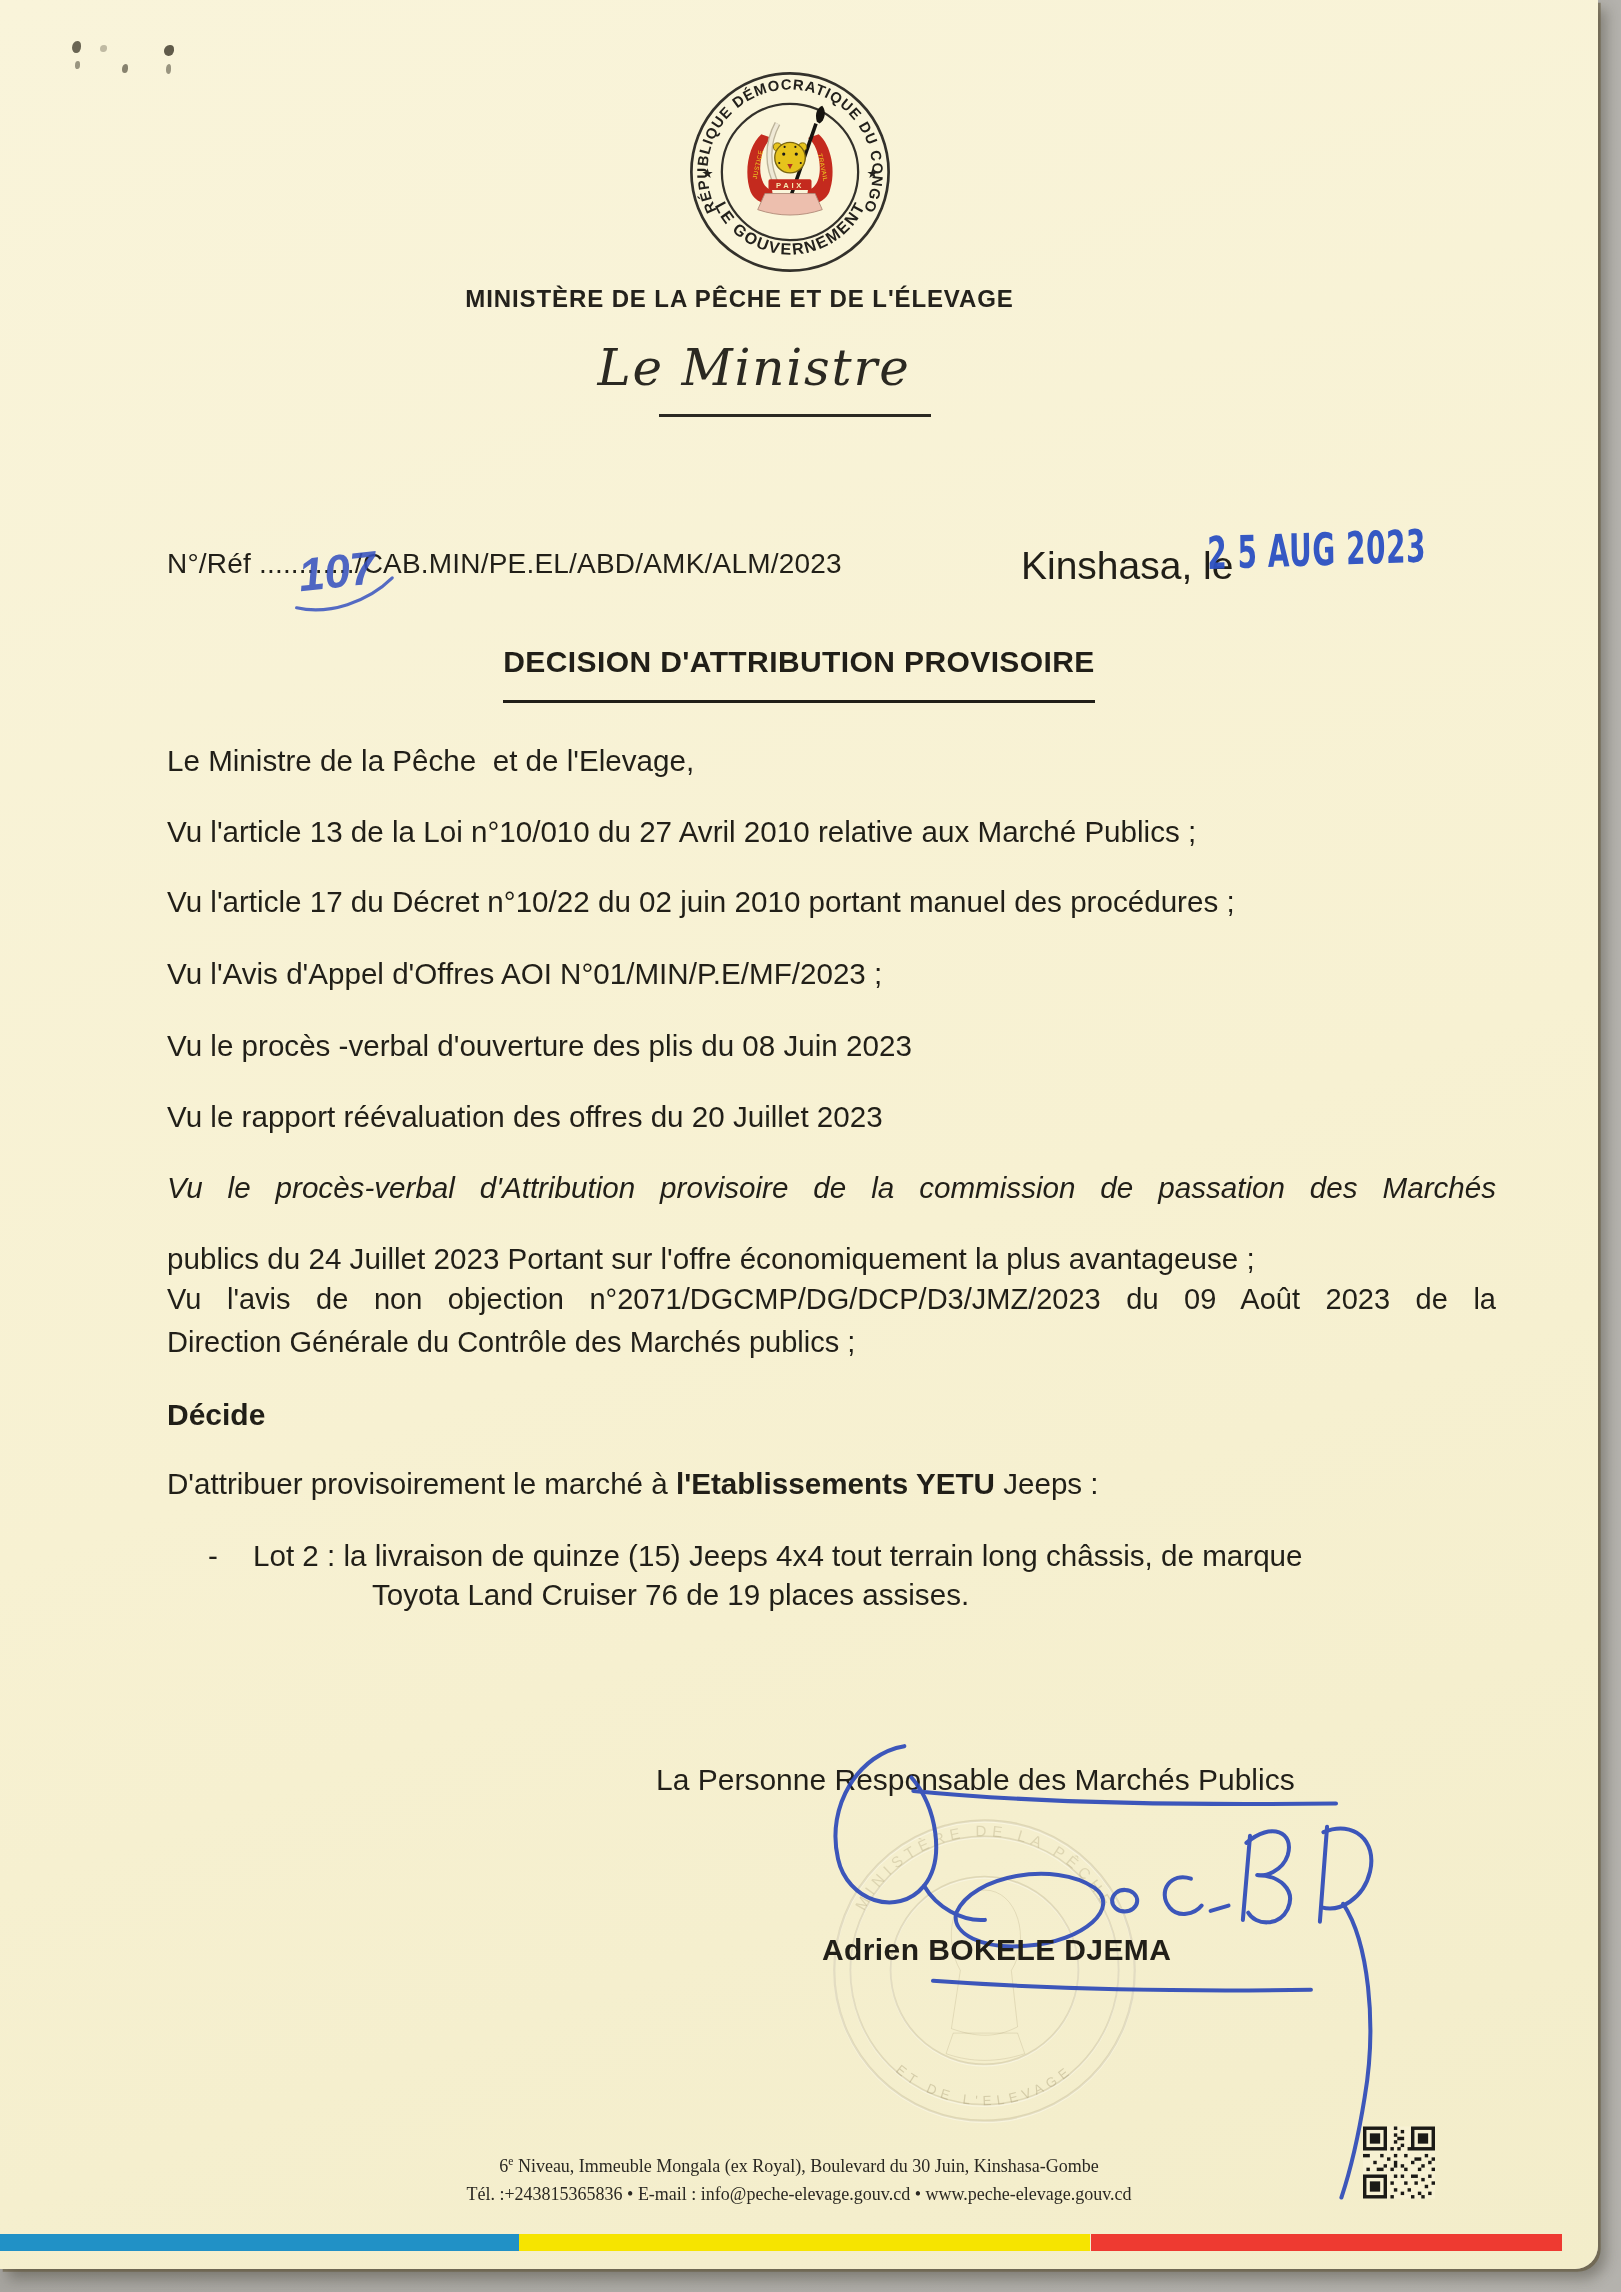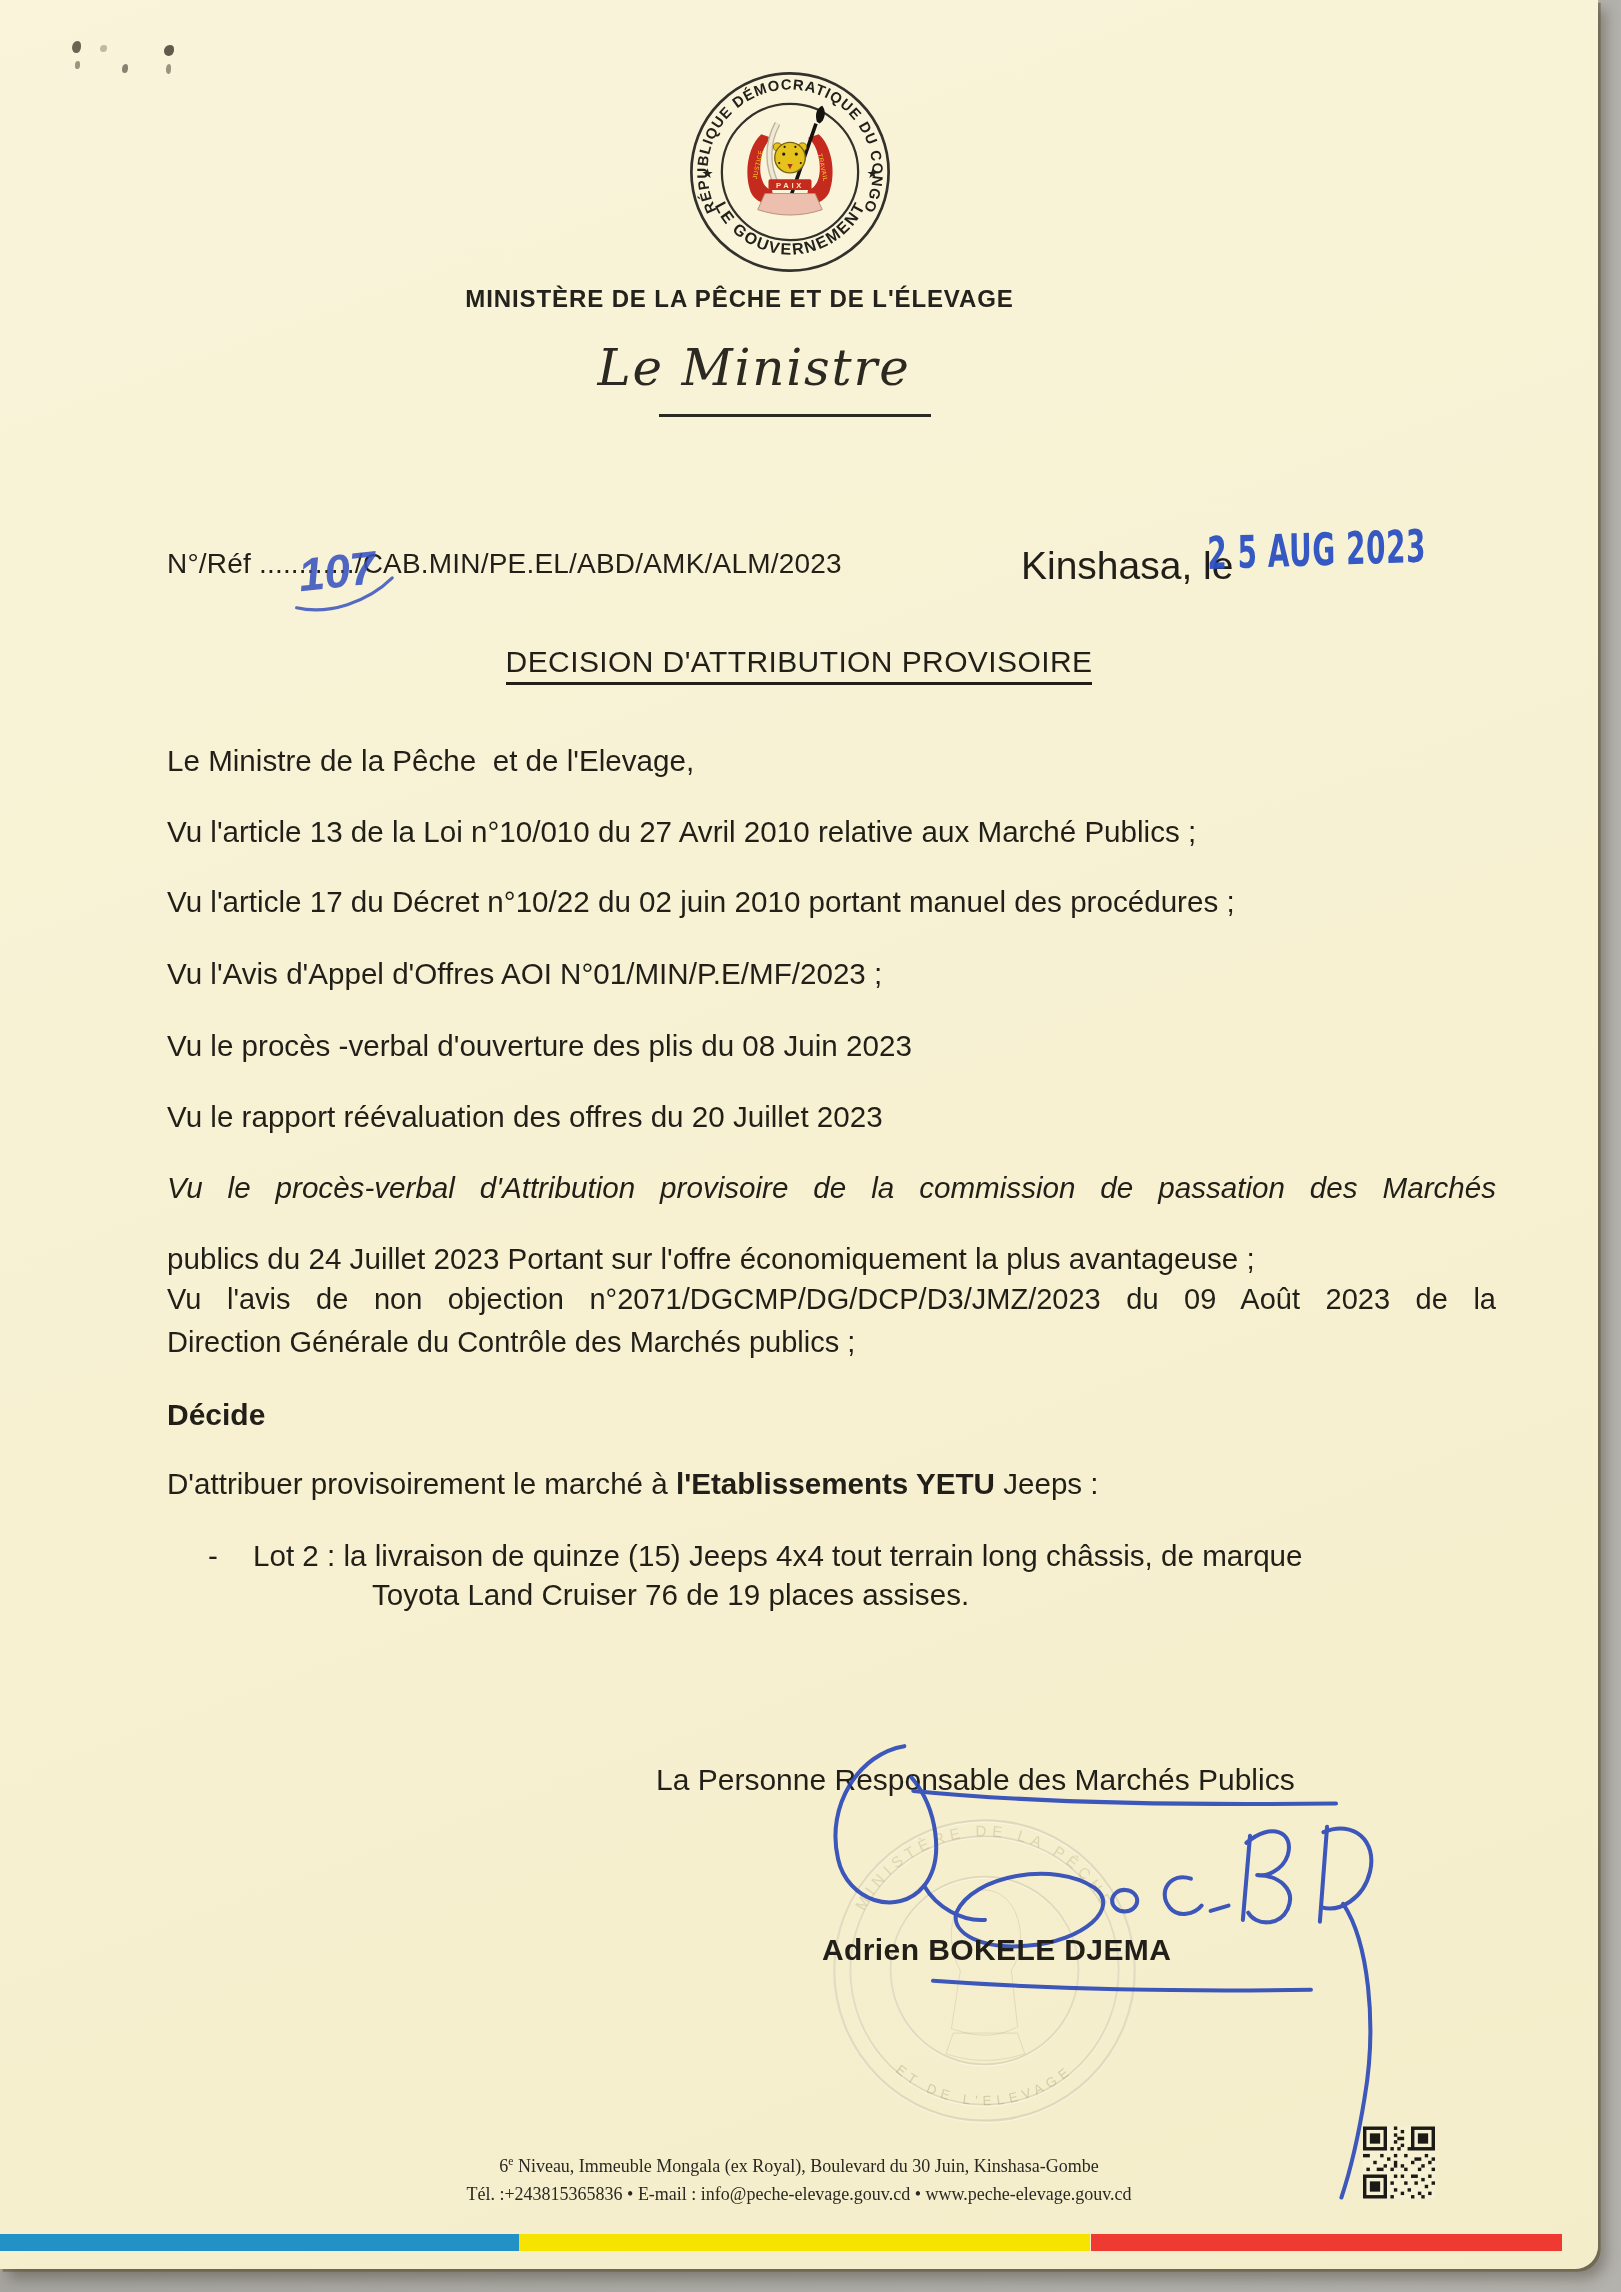--- a/index.html
+++ b/index.html
@@ -35,22 +35,22 @@
   .refnum-svg { position:absolute; left:285px; top:530px; transform:rotate(-6deg); }
   .kinshasa { position:absolute; left:1021px; top:544px; font-size:39px;text-align:center; }
   .stamp {
     position:absolute; left:1207px; top:527px;
     font-family:"DejaVu Sans", sans-serif; font-weight:700; font-size:45px;
     color:#2b50c3; letter-spacing:0.9px; white-space:nowrap;
     transform:scaleX(.62) rotate(-1.2deg); transform-origin:left top; opacity:.95;
   }
   .doc-title { position:absolute; left:0; top:645px; width:1598px; text-align:center; }
   .doc-title span {
-    font-size:30px; font-weight:400; letter-spacing:0.4px;
-    border-bottom:3.6px solid #211f18; padding-bottom:4px;
+    font-size:30px; font-weight:700; letter-spacing:0.4px;
+    border-bottom:3.6px solid #211f18; padding-bottom:22px;
   }
   .pline { position:absolute; left:167px; width:1329px; font-size:29.6px; line-height:41px; white-space:pre-wrap; }
   .just { text-align:justify; text-align-last:justify; white-space:normal; }
   .sm { font-size:29px; }
   .bold { font-weight:700; }
   .sig-title { position:absolute; left:656px; top:1763px; font-size:30px; }
   .sig-name { position:absolute; left:822px; top:1933px; font-size:30px; font-weight:700; letter-spacing:0.4px; }
   .sig-svg { position:absolute; left:770px; top:1728px; }
   .emboss-svg { position:absolute; left:828px; top:1814px; }
   .footer-line { position:absolute; left:0; width:1598px; text-align:center;

